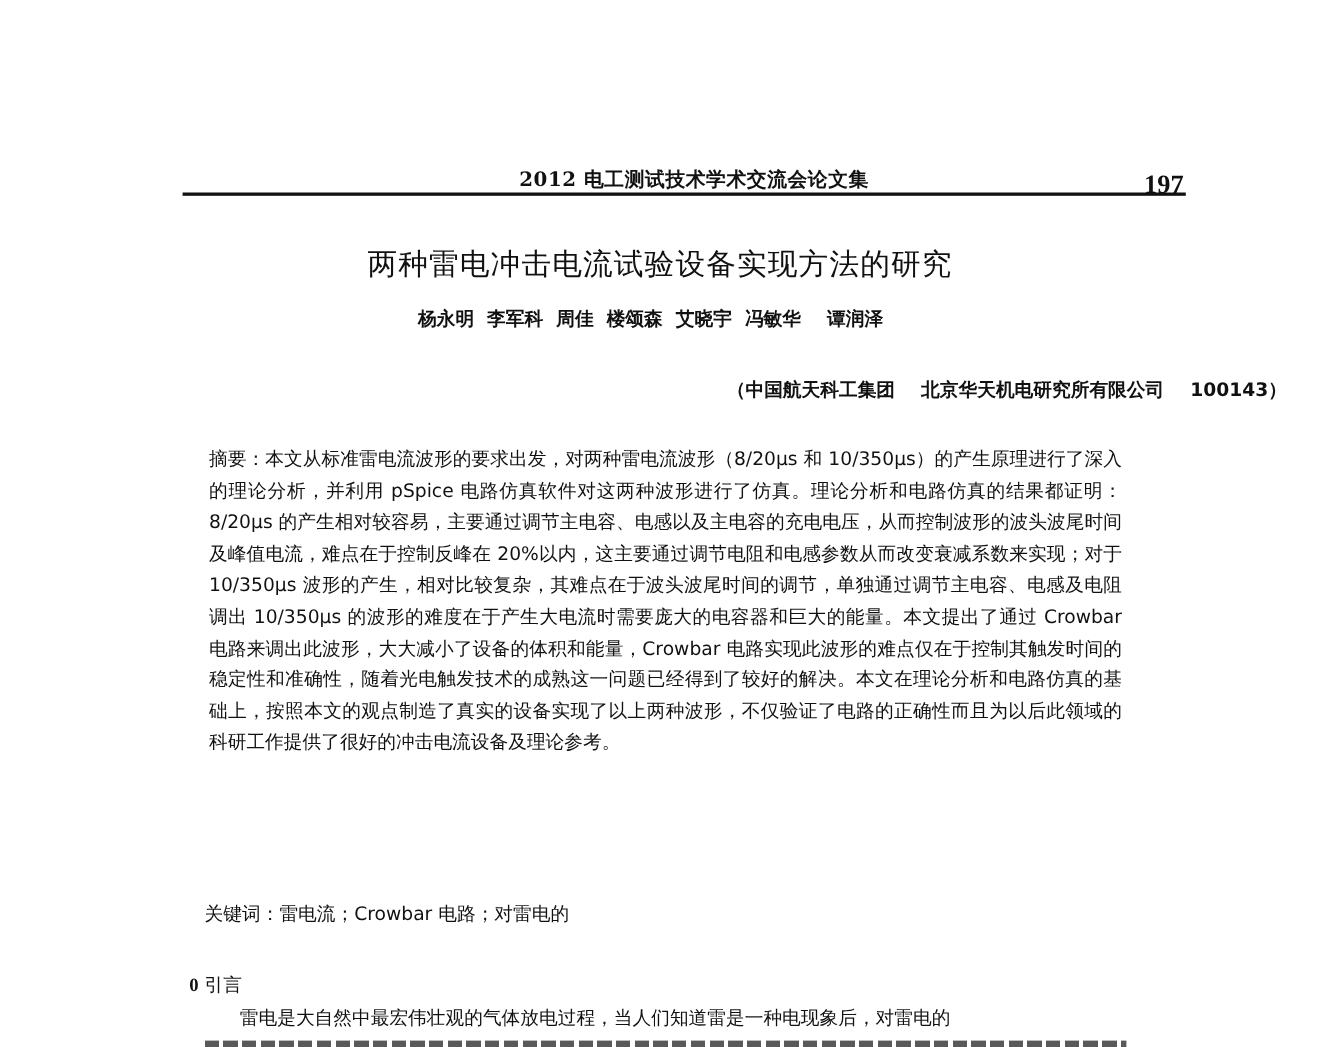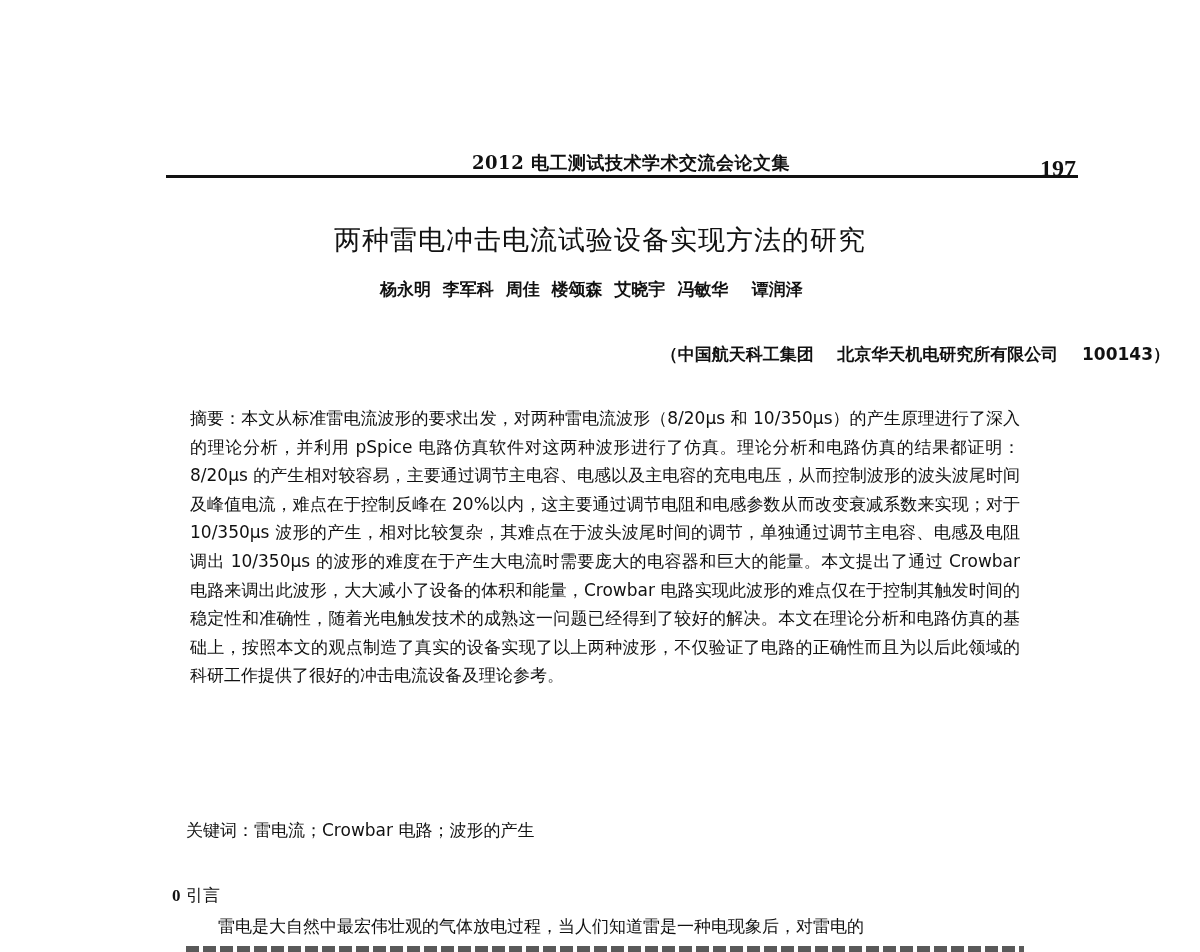--- a/index.html
+++ b/index.html
@@ -163,21 +163,21 @@
 
   <div class="authors">杨永明  李军科  周佳  楼颂森  艾晓宇  冯敏华    谭润泽</div>
 
   <div class="affiliation">（中国航天科工集团    北京华天机电研究所有限公司    100143）</div>
 
   <div class="abstract">
     <span class="abstract-label">摘要：</span><span>本文从标准雷电流波形的要求出发，对两种雷电流波形（8/20μs 和 10/350μs）的产生原理进行了深入的理论分析，并利用 pSpice 电路仿真软件对这两种波形进行了仿真。理论分析和电路仿真的结果都证明：8/20μs 的产生相对较容易，主要通过调节主电容、电感以及主电容的充电电压，从而控制波形的波头波尾时间及峰值电流，难点在于控制反峰在 20%以内，这主要通过调节电阻和电感参数从而改变衰减系数来实现；对于 10/350μs 波形的产生，相对比较复杂，其难点在于波头波尾时间的调节，单独通过调节主电容、电感及电阻调出 10/350μs 的波形的难度在于产生大电流时需要庞大的电容器和巨大的能量。本文提出了通过 Crowbar 电路来调出此波形，大大减小了设备的体积和能量，Crowbar 电路实现此波形的难点仅在于控制其触发时间的稳定性和准确性，随着光电触发技术的成熟这一问题已经得到了较好的解决。本文在理论分析和电路仿真的基础上，按照本文的观点制造了真实的设备实现了以上两种波形，不仅验证了电路的正确性而且为以后此领域的科研工作提供了很好的冲击电流设备及理论参考。</span>
   </div>
 
   <div class="keywords">
-    <span class="keywords-label">关键词：</span><span>雷电流；Crowbar 电路；波形的产生</span>
+    <span class="keywords-label">关键词：</span><span>雷电流；Crowbar 电路；对雷电的</span>
   </div>
 
   <div class="section-heading">
     <span class="section-number">0</span>
     <span>引言</span>
   </div>
 
   <div class="body-para">雷电是大自然中最宏伟壮观的气体放电过程，当人们知道雷是一种电现象后，对雷电的</div>
 
   <div class="cutoff-line">

